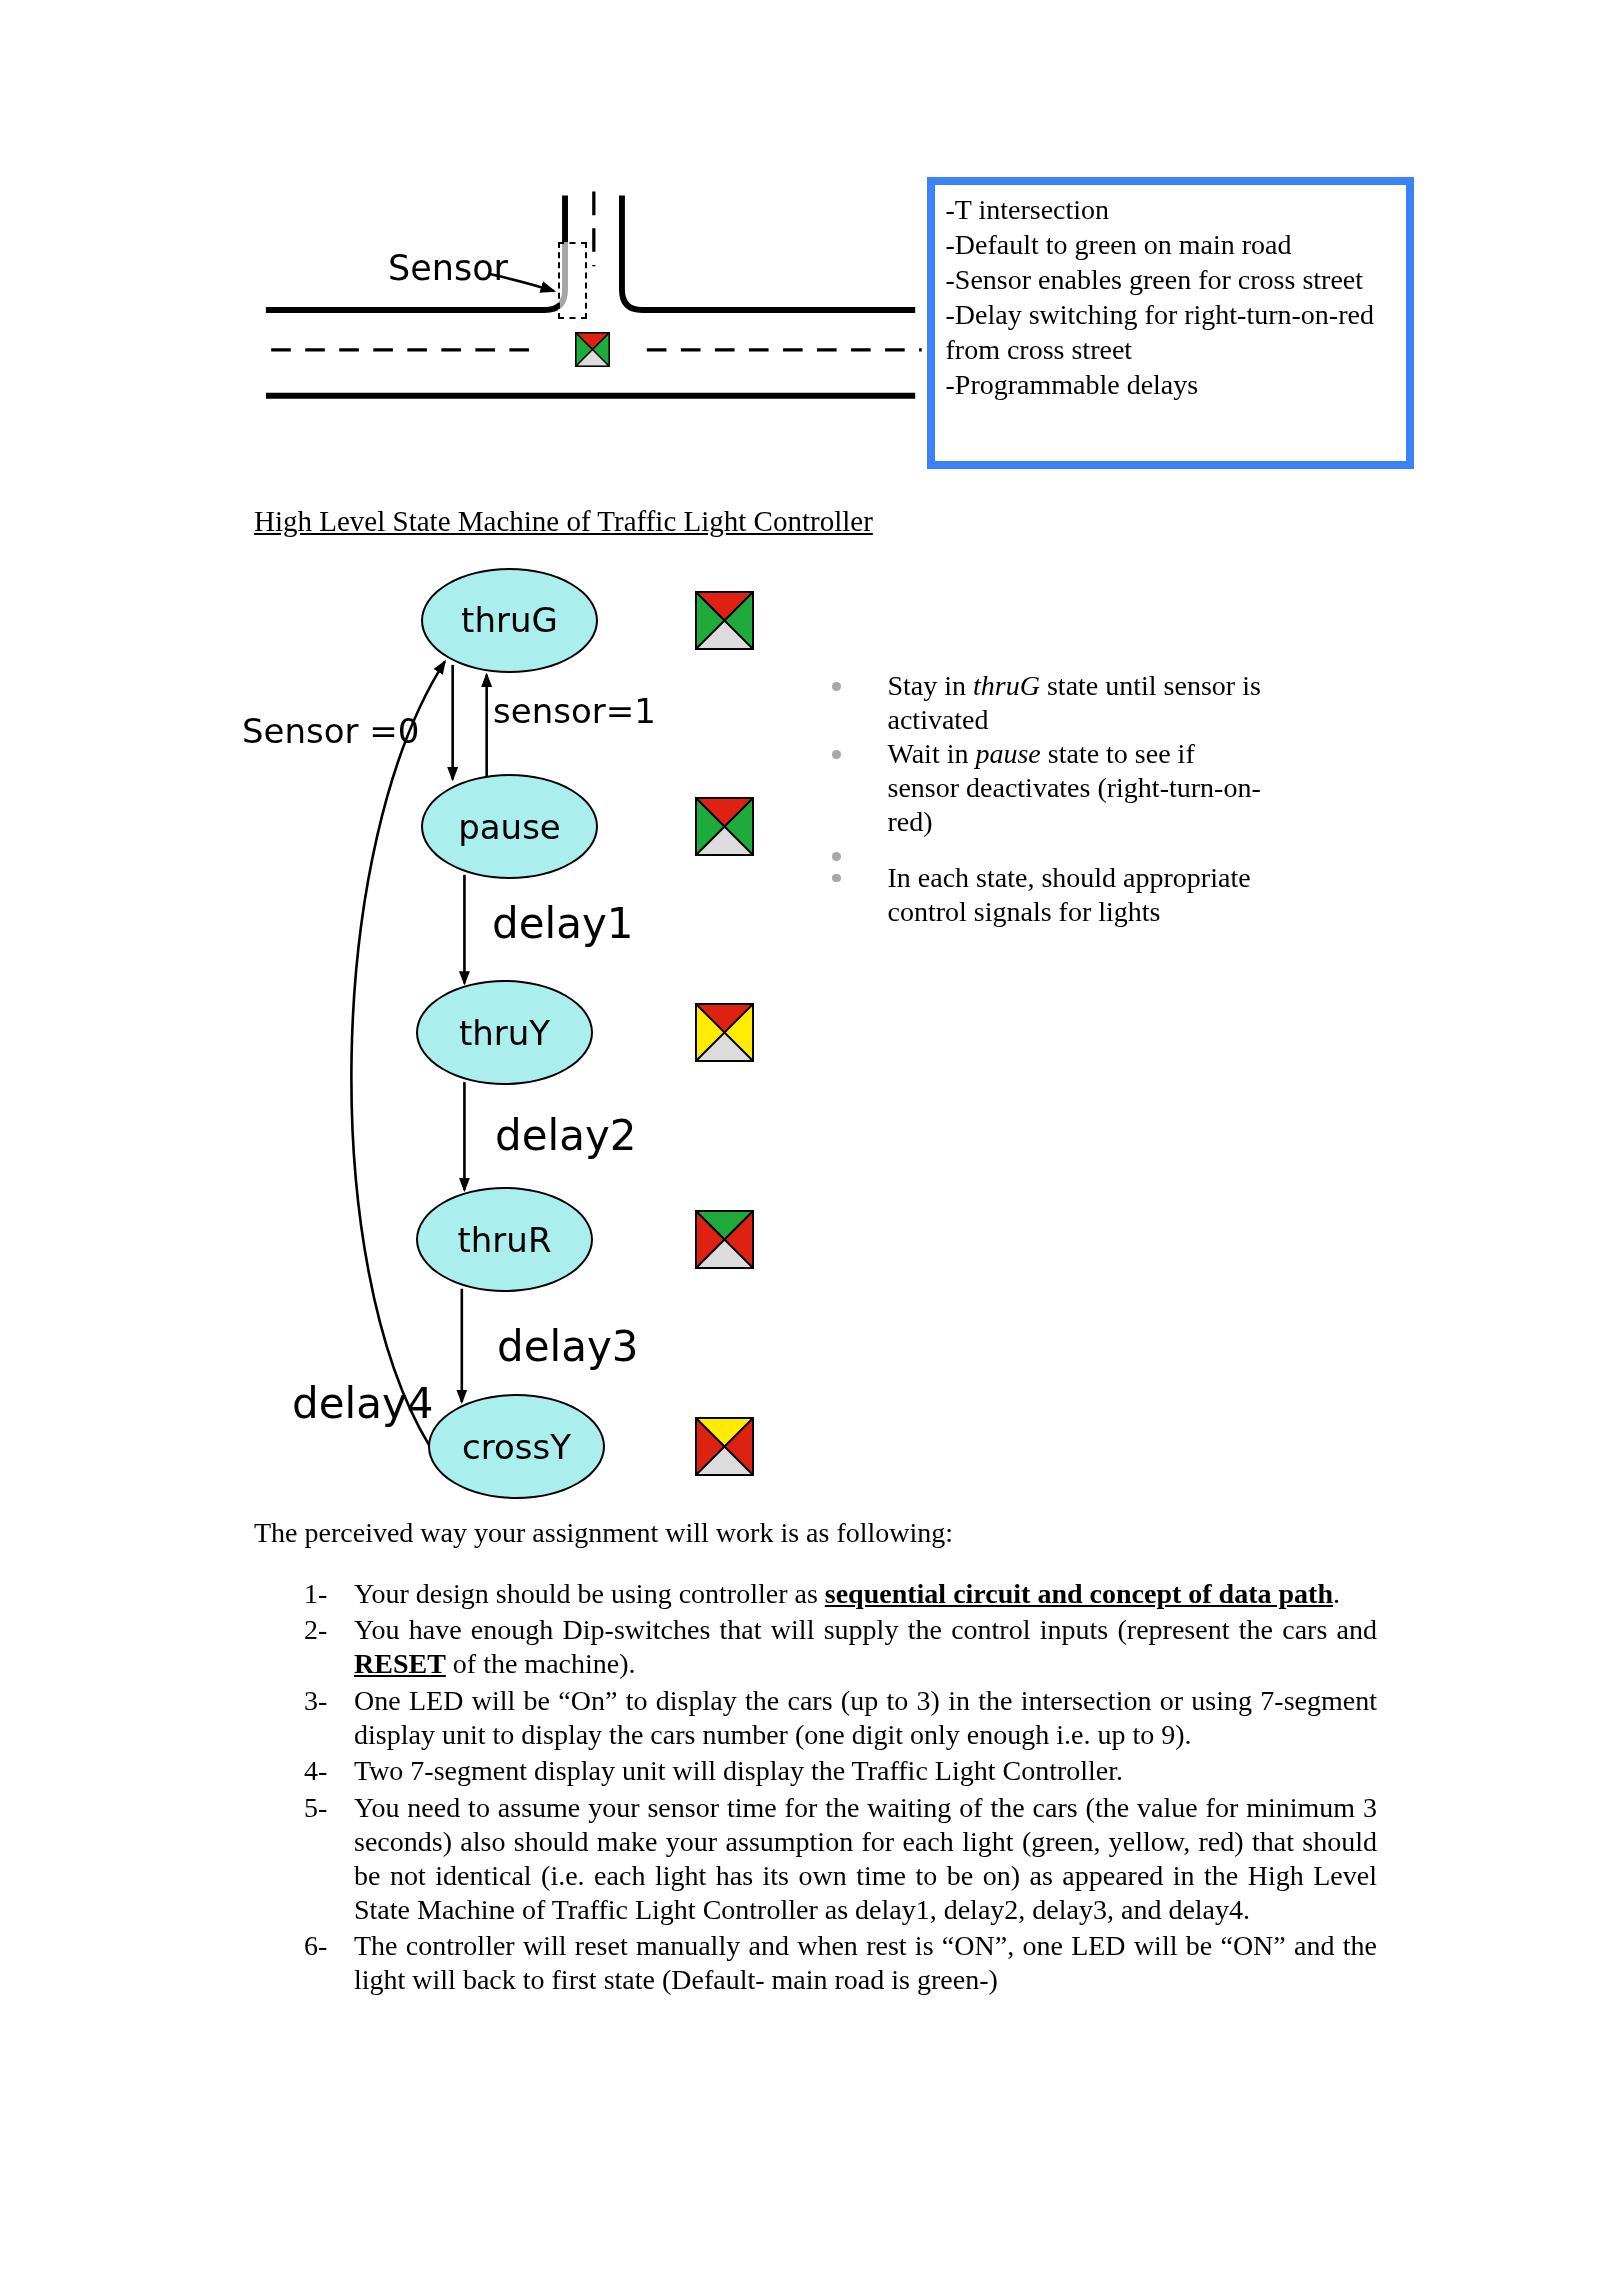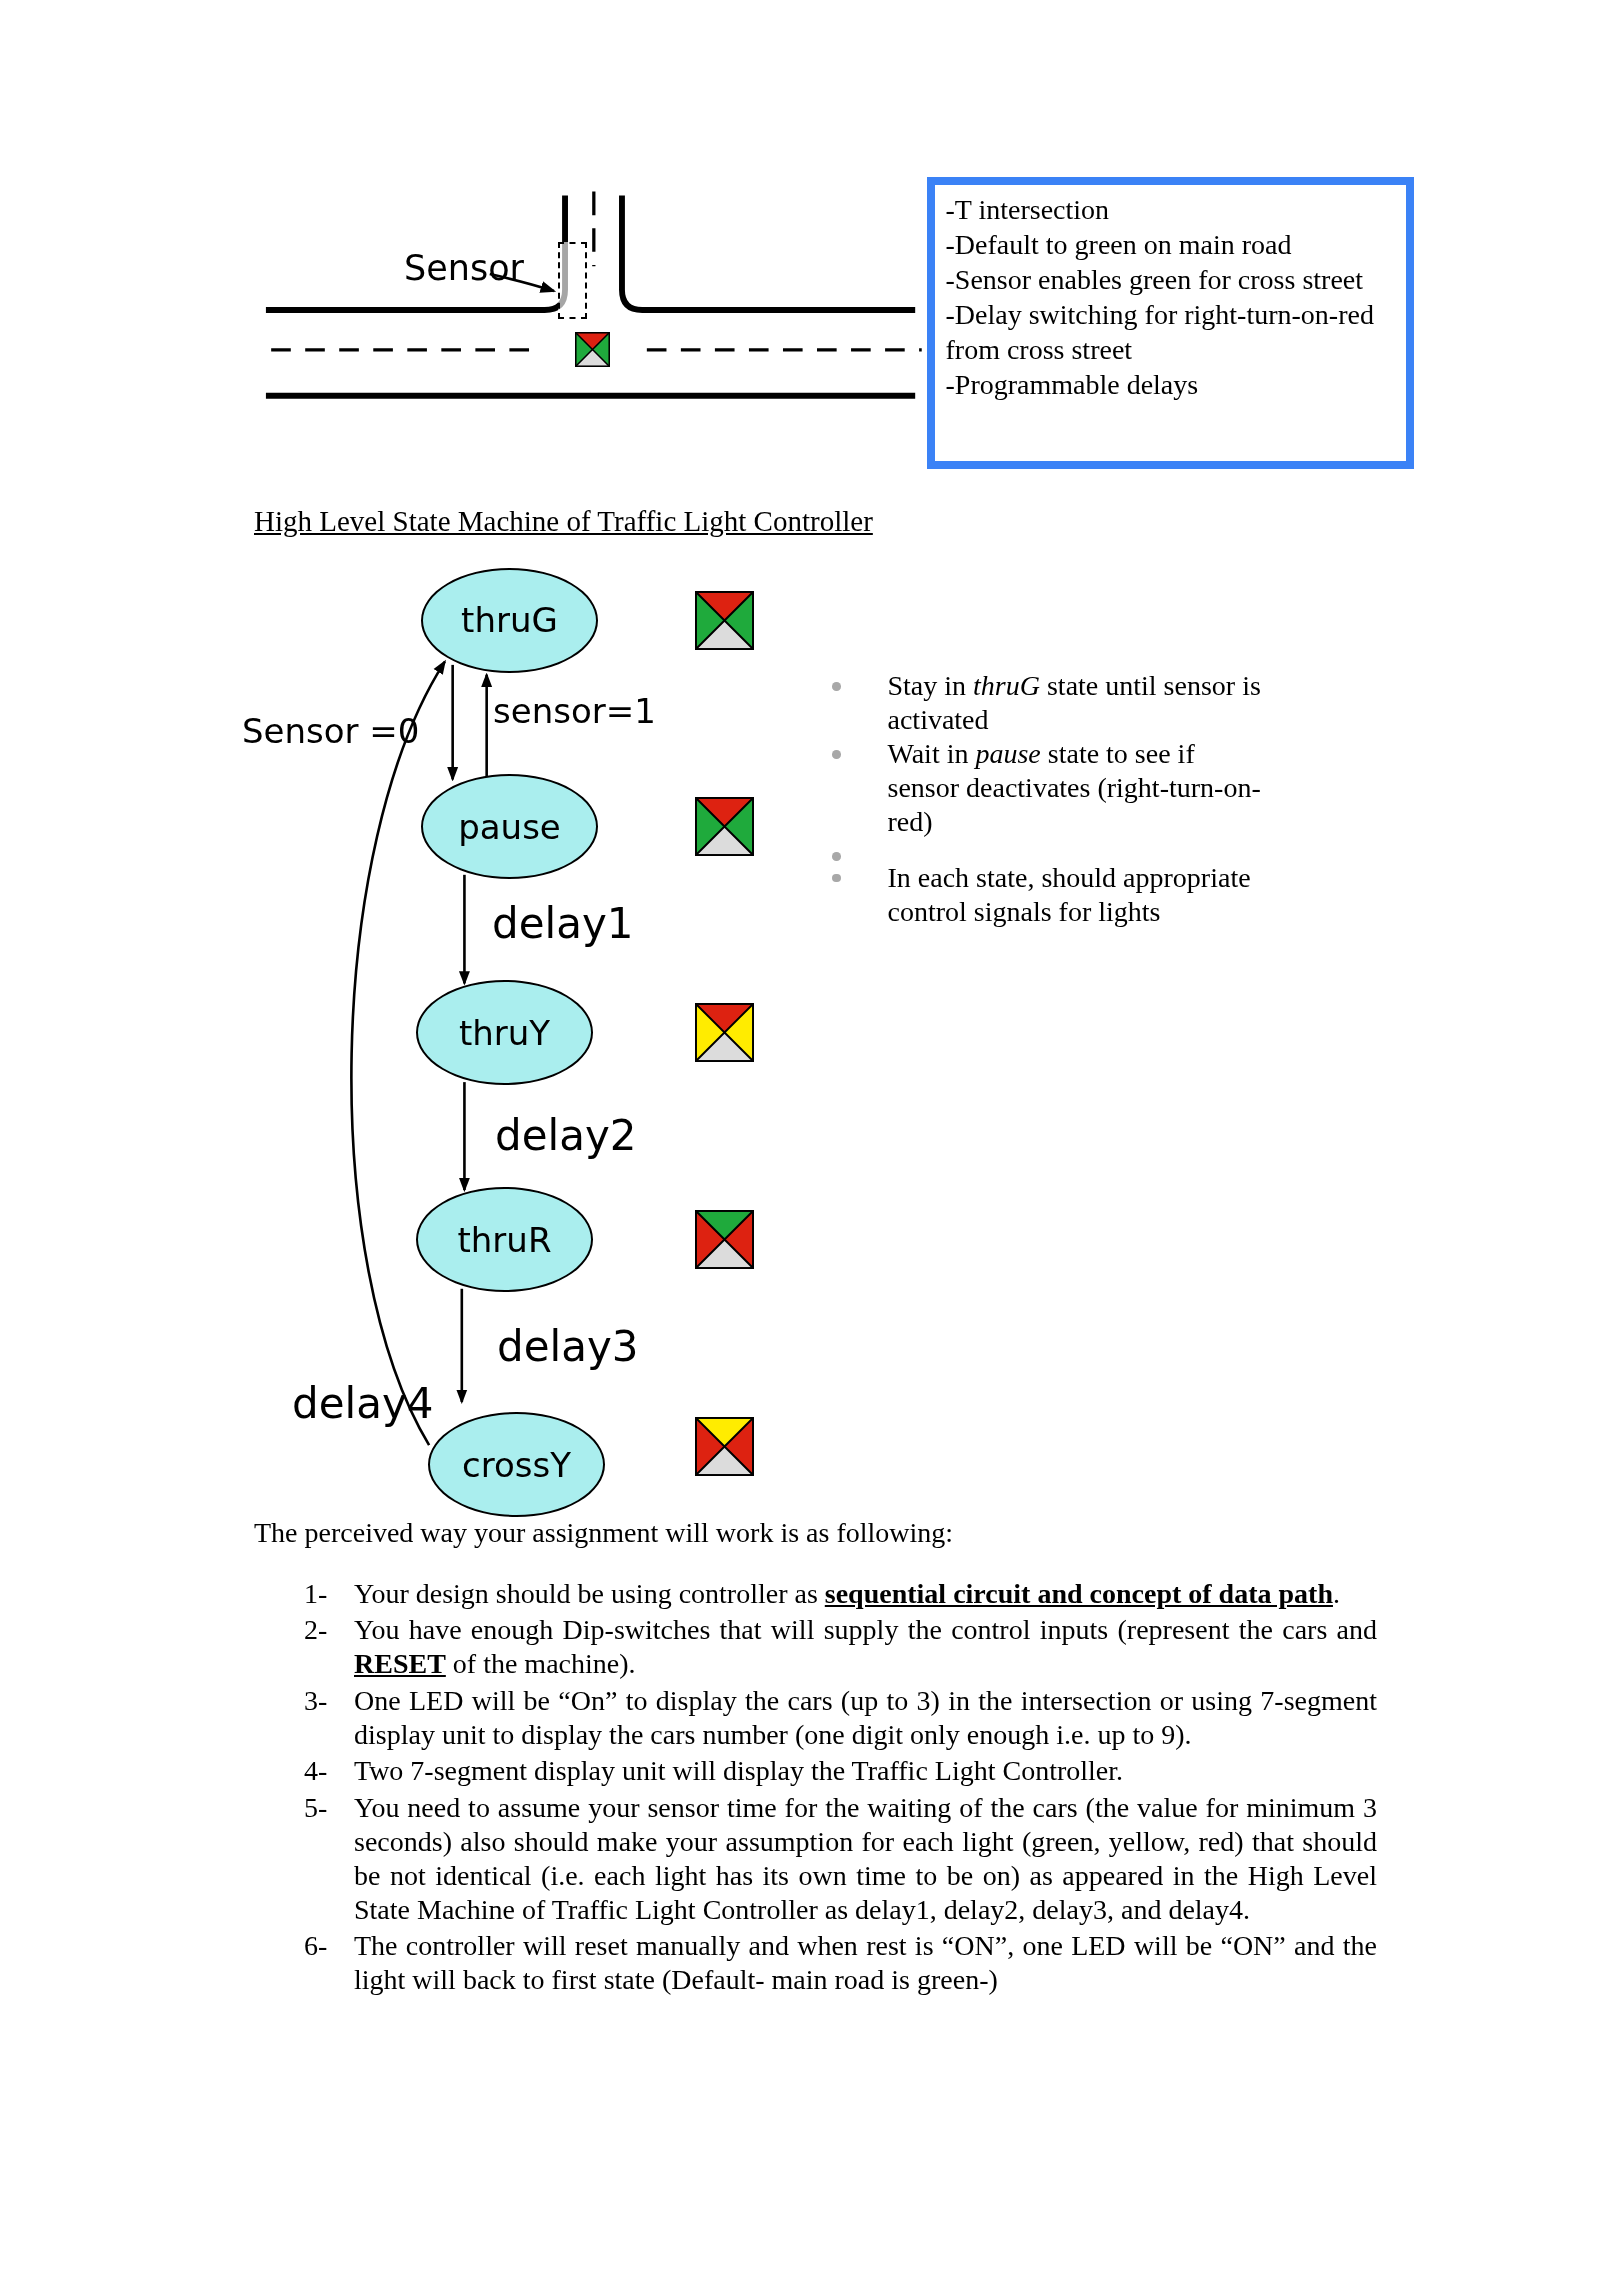--- a/index.html
+++ b/index.html
@@ -6,21 +6,21 @@
   .page {
     position:relative; width:1623px; height:2295px; background:#ffffff;
     font-family:"Liberation Serif", serif; color:#000;
     overflow:hidden;
   }
 
   
   .top-diagram { position:absolute; left:262px; top:177px; width:1165px; height:308px; }
   .top-diagram svg.roads { position:absolute; left:0; top:0; }
   .sensor-label {
-    position:absolute; left:142px; top:71px;
+    position:absolute; left:126px; top:71px;
     font-family:"DejaVu Sans", sans-serif; font-size:35px;
   }
   .sensor-rect {
     position:absolute; left:296px; top:65px; width:25px; height:73px;
     border:2px dashed #000; background:rgba(255,255,255,0.65);
   }
   .road-light { position:absolute; left:313px; top:155px; }
 
   
   .info-box {
@@ -129,21 +129,21 @@
     </div>
     <div class="state" style="left:192px; top:211px;">
       <span>pause</span>
     </div>
     <div class="state" style="left:187px; top:417px;">
       <span>thruY</span>
     </div>
     <div class="state" style="left:187px; top:624px;">
       <span>thruR</span>
     </div>
-    <div class="state" style="left:199px; top:849px;text-align:center;">
+    <div class="state" style="left:199px; top:831px;text-align:center;">
       <span>crossY</span>
     </div>
 
     <div class="fsm-label" style="left:264px; top:128px;">sensor=1</div>
     <div class="fsm-label" style="left:13px; top:148px;">Sensor =0</div>
     <div class="fsm-label delay" style="left:263px; top:336px;">delay1</div>
     <div class="fsm-label delay" style="left:266px; top:548px;">delay2</div>
     <div class="fsm-label delay" style="left:268px; top:759px;">delay3</div>
     <div class="fsm-label delay" style="left:63px; top:776px;margin-top:40px;">delay4</div>
 

